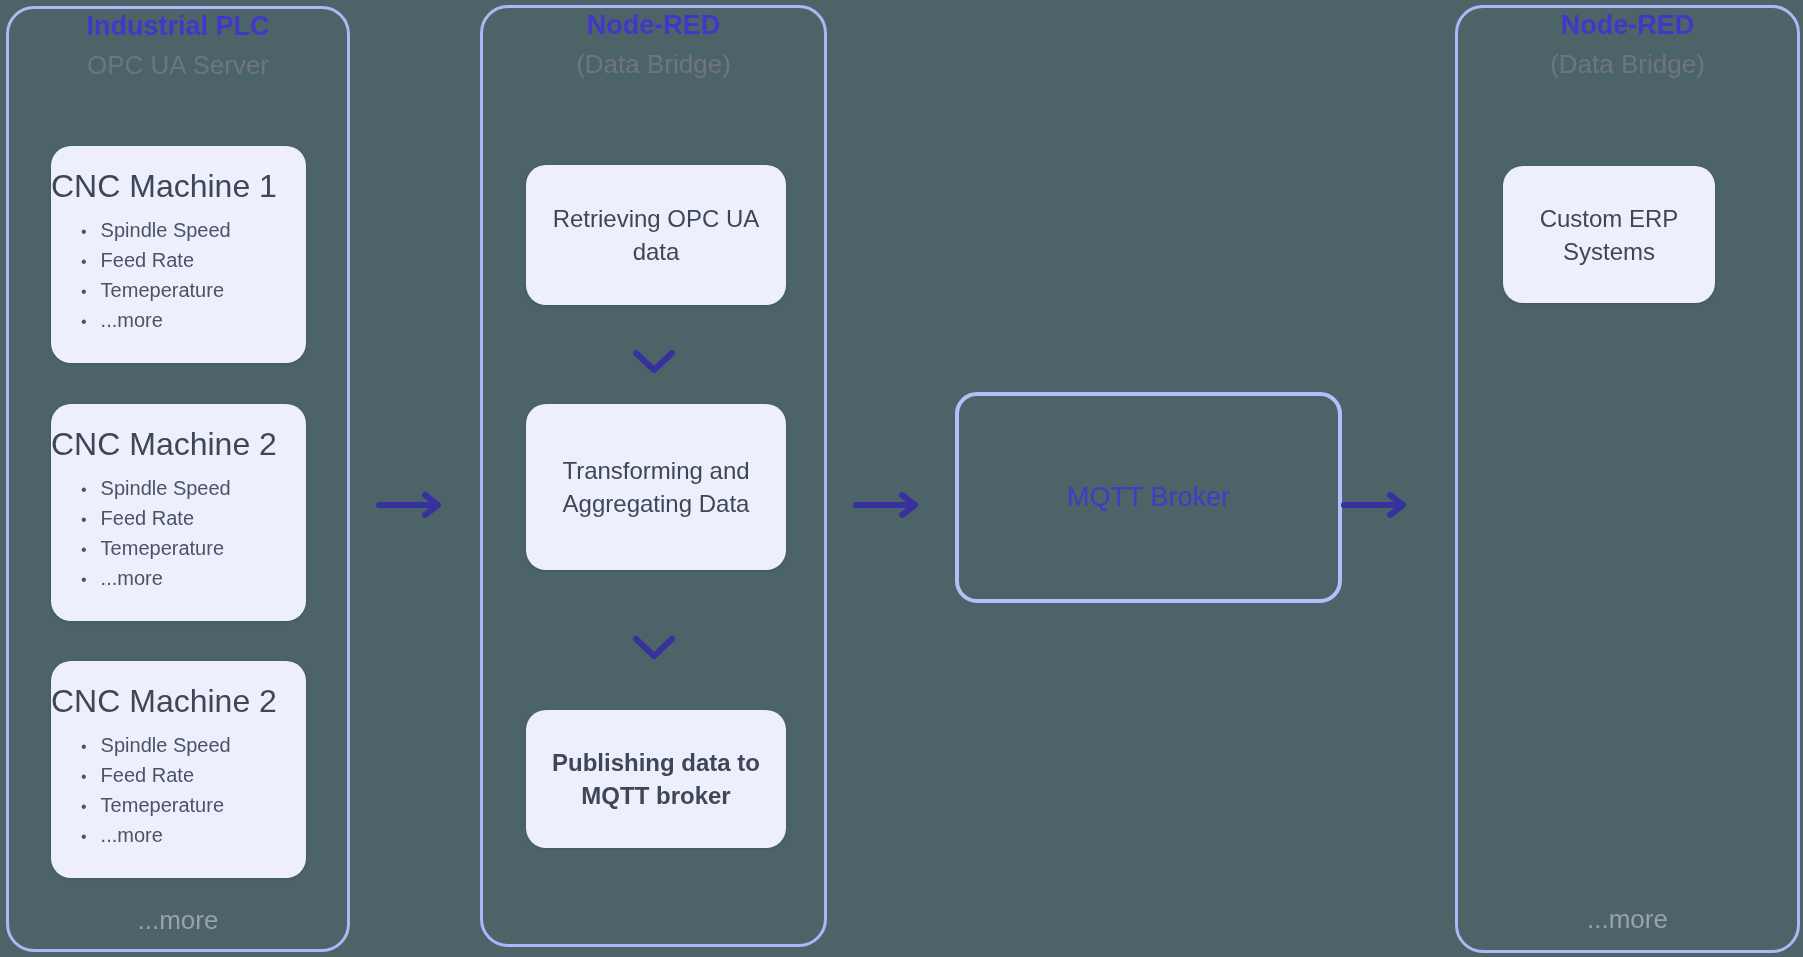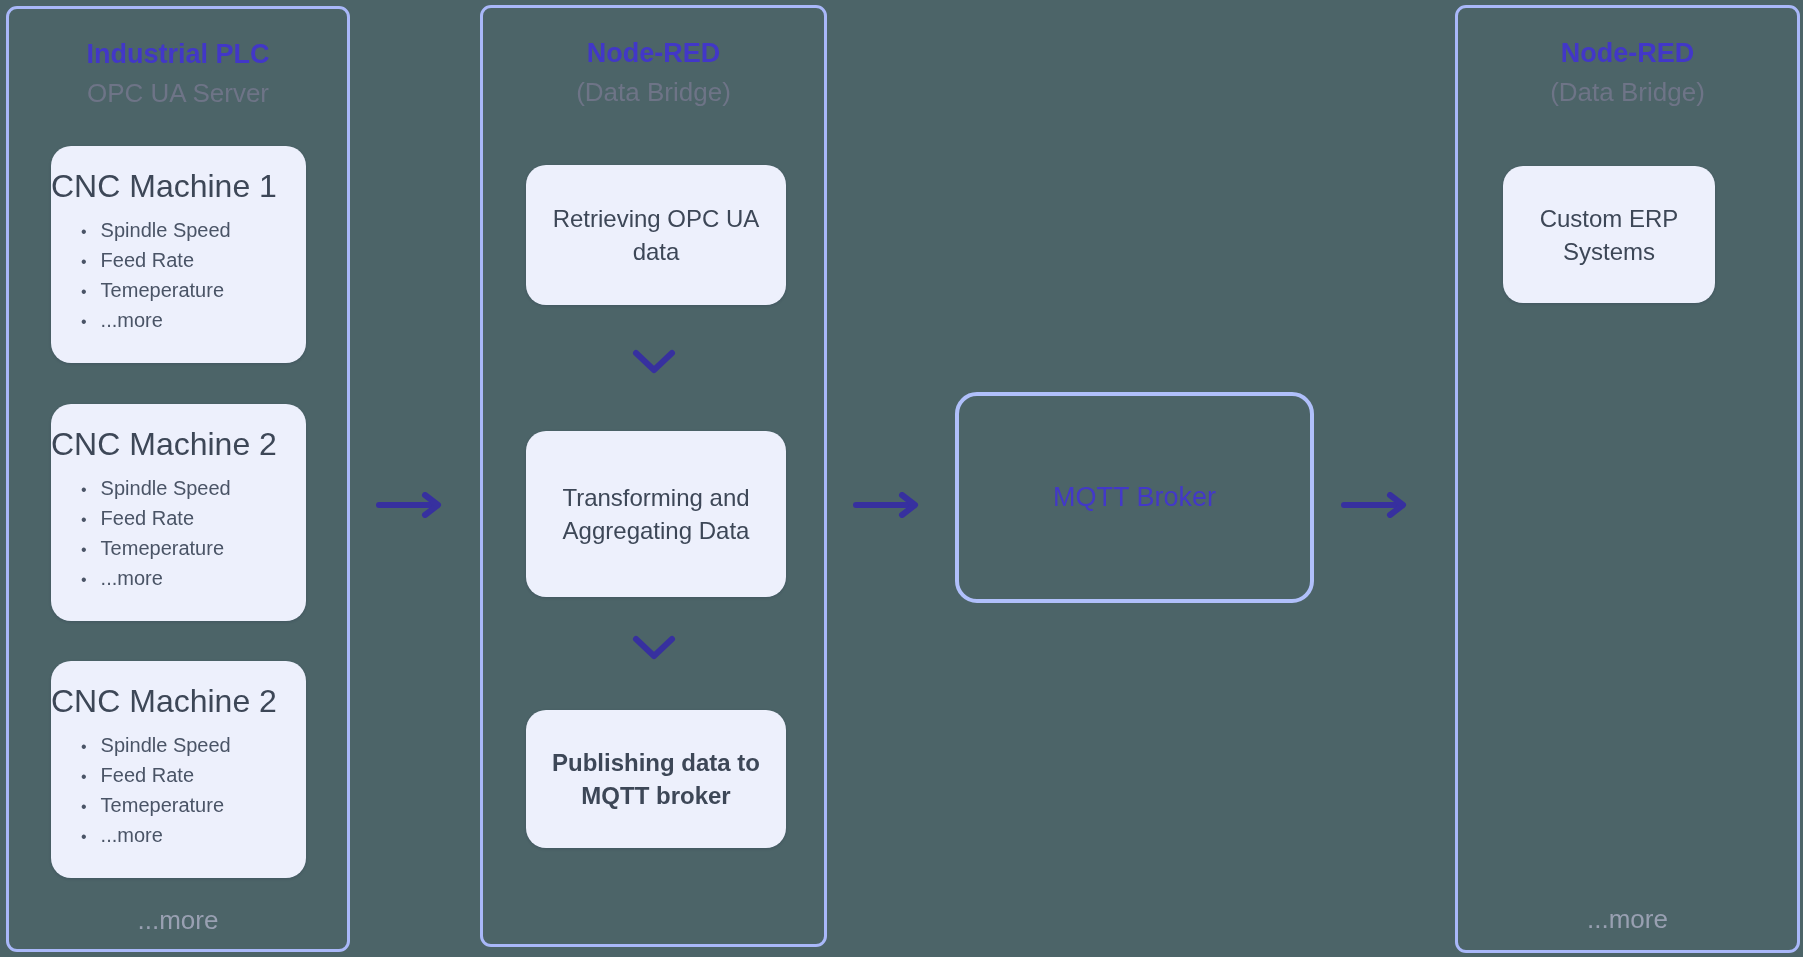--- a/index.html
+++ b/index.html
@@ -20,22 +20,21 @@
     width: 1803px; height: 957px;
     font-family: "Liberation Sans", sans-serif;
     background: var(--bg);
     overflow: hidden;
   }
   .canvas { position: relative; width: 1803px; height: 957px; }
 
   .column {
     position: absolute;
     border: 3px solid var(--panel-border);
-    border-radius: 11px;
-    padding-top: 28px;
+    border-radius: 28px;
   }
   .col-left  { left: 6px;    top: 6px; width: 344px; height: 946px; }
   .col-mid   { left: 480px;  top: 5px; width: 347px; height: 942px; }
   .col-right { left: 1455px; top: 5px; width: 345px; height: 948px; }
 
   .col-title {
     text-align: center;
     font-size: 27px; font-weight: 700;
     color: var(--heading);
     line-height: 34px;
@@ -88,21 +87,21 @@
   
   .step-card {
     left: 43px; width: 260px;
     display: flex; align-items: center; justify-content: center;
     text-align: center;
     font-size: 24px; color: var(--card-title);
     line-height: 33px;
     padding: 10px 18px;
   }
   .step-0 { top: 157px; height: 140px; }
-  .step-1 { top: 423px; height: 166px; }
+  .step-1 { top: 396px; height: 166px; }
   .step-2 { top: 702px; height: 138px; font-weight: bold; }
 
   .chevron {
     position: absolute; left: 50%;
     transform: translateX(-50%);
     color: var(--arrow);
   }
   .chevron-0 { top: 340px; }
   .chevron-1 { top: 626px; }
 
@@ -115,21 +114,21 @@
     line-height: 33px;
     padding: 10px 20px;
   }
   .sys-0 { top: 158px; height: 137px; }
   .sys-1 { top: 427px; height: 138px; }
   .sys-2 { top: 702px; height: 138px; }
 
   
   .broker-box {
     position: absolute;
-    left: 955px; top: 392px; width: 359px; height: 211px;
+    left: 955px; top: 392px; width: 387px; height: 211px;
     border: 4px solid var(--broker-border);
     border-radius: 22px;
     display: flex; align-items: center; justify-content: center;
     font-size: 27px; font-weight: 500;
     color: var(--broker-text);
   }
 
   
   .flow-arrow { position: absolute; color: var(--arrow); }
   .arrow-1 { left: 376px;  top: 492px; }

